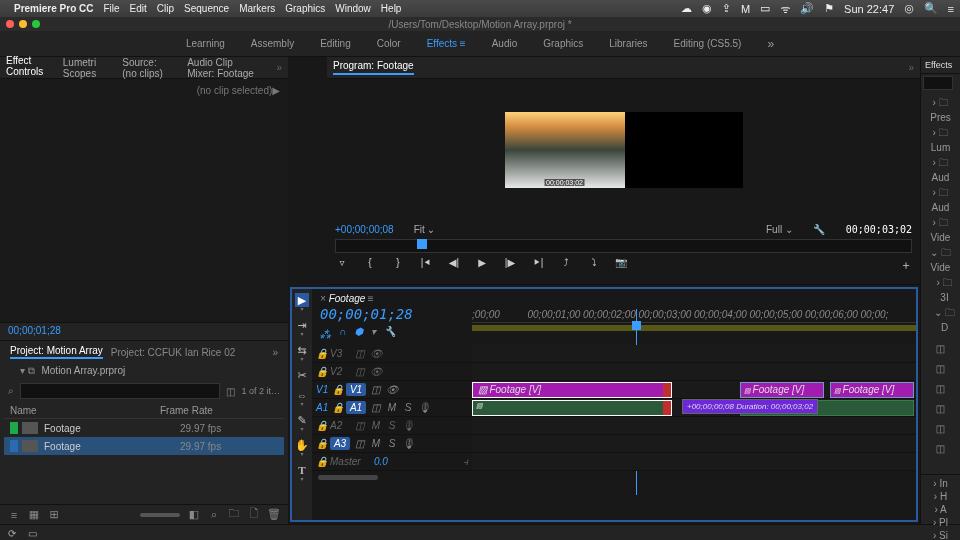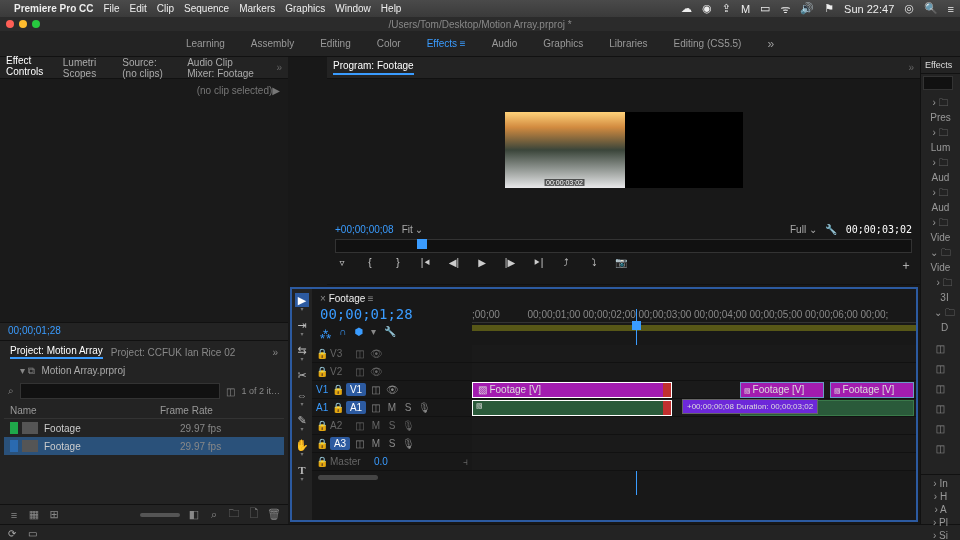--- a/index.html
+++ b/index.html
@@ -66,39 +66,39 @@
 .proj-footer .ico { width: 12px; height: 12px; display: flex; align-items: center; justify-content: center; font-size: 11px; }
 
 .program-panel { height: 228px; display: flex; flex-direction: column; border-bottom: 1px solid #111; margin-left: 39px; }
 .prog-body { flex: 1; background: #181818; display: flex; align-items: center; justify-content: center; position: relative; }
 .prog-canvas { width: 238px; height: 76px; background: #000; display: flex; }
 .prog-left { width: 120px; height: 100%; background: linear-gradient(to bottom, #ffd27a 0%, #d28b40 20%, #3a453a 50%, #e8e8ea 100%); position: relative; }
 .prog-ov-tc { position: absolute; bottom: 2px; left: 50%; transform: translateX(-50%); background: rgba(0,0,0,.6); color: #fff; font-size: 7px; padding: 0 2px; }
 .prog-right { width: 118px; height: 100%; background: #000; }
 
 .prog-controls { height: 64px; padding: 4px 8px; display: flex; flex-direction: column; gap: 4px; }
-.prog-tc-row { display: flex; align-items: flex-end; gap: 8px; font-size: 10px; }
+.prog-tc-row { display: flex; align-items: flex-end; gap: 20px; font-size: 10px; }
 .prog-tc-row .in-tc { color: #3a9cff; }
 .prog-tc-row .fit { color: #aaa; display: flex; align-items: center; gap: 2px; }
 .prog-tc-row .spacer { flex: 1; }
 .prog-tc-row .full { color: #aaa; }
 .prog-tc-row .out-tc { color: #fff; font-family: monospace; }
 .prog-ruler { height: 14px; background: #111; border: 1px solid #333; position: relative; }
 .prog-ruler .playhead { position: absolute; left: 14%; top: -1px; width: 10px; height: 10px; background: #3a9cff; }
 .prog-transport { display: flex; justify-content: center; gap: 14px; color: #ccc; font-size: 11px; }
 .prog-transport .btn { width: 14px; text-align: center; }
 .prog-transport .plus { margin-left: auto; font-size: 12px; }
 
 .timeline-panel { flex: 1; display: flex; border: 2px solid #2c5aa0; margin: 2px; }
 .tl-tools { width: 20px; background: #232323; display: flex; flex-direction: column; align-items: center; padding-top: 4px; gap: 6px; }
 .tl-tools .tool { width: 14px; height: 14px; display: flex; align-items: center; justify-content: center; color: #bbb; font-size: 11px; }
 .tl-tools .tool.active { background: #2c5aa0; color: #fff; }
 .tl-tools .chev { font-size: 6px; color: #777; margin-top: -8px; }
 
-.tl-main { flex: 1; display: flex; flex-direction: column; background: #181818; }
+.tl-main { flex: 1; display: flex; flex-direction: column; background: #181818; font-style: italic; }
 .tl-header-row { display: flex; height: 56px; }
 .tl-header-left { width: 160px; padding: 4px 8px; }
 .tl-tab { font-size: 9px; color: #eee; margin-bottom: 2px; }
 .tl-big-tc { color: #3a9cff; font-size: 14px; font-family: monospace; }
 .tl-icons-row { display: flex; gap: 8px; color: #888; font-size: 10px; margin-top: 4px; }
 .tl-icons-row .hl { color: #3a9cff; }
 .tl-ruler-area { flex: 1; position: relative; }
 .tl-ruler { position: absolute; bottom: 0; left: 0; right: 0; height: 36px; }
 .tl-ruler-scale { height: 14px; display: flex; font-size: 7px; color: #888; border-bottom: 1px solid #333; }
 .tl-ruler-scale span { width: 74px; }

